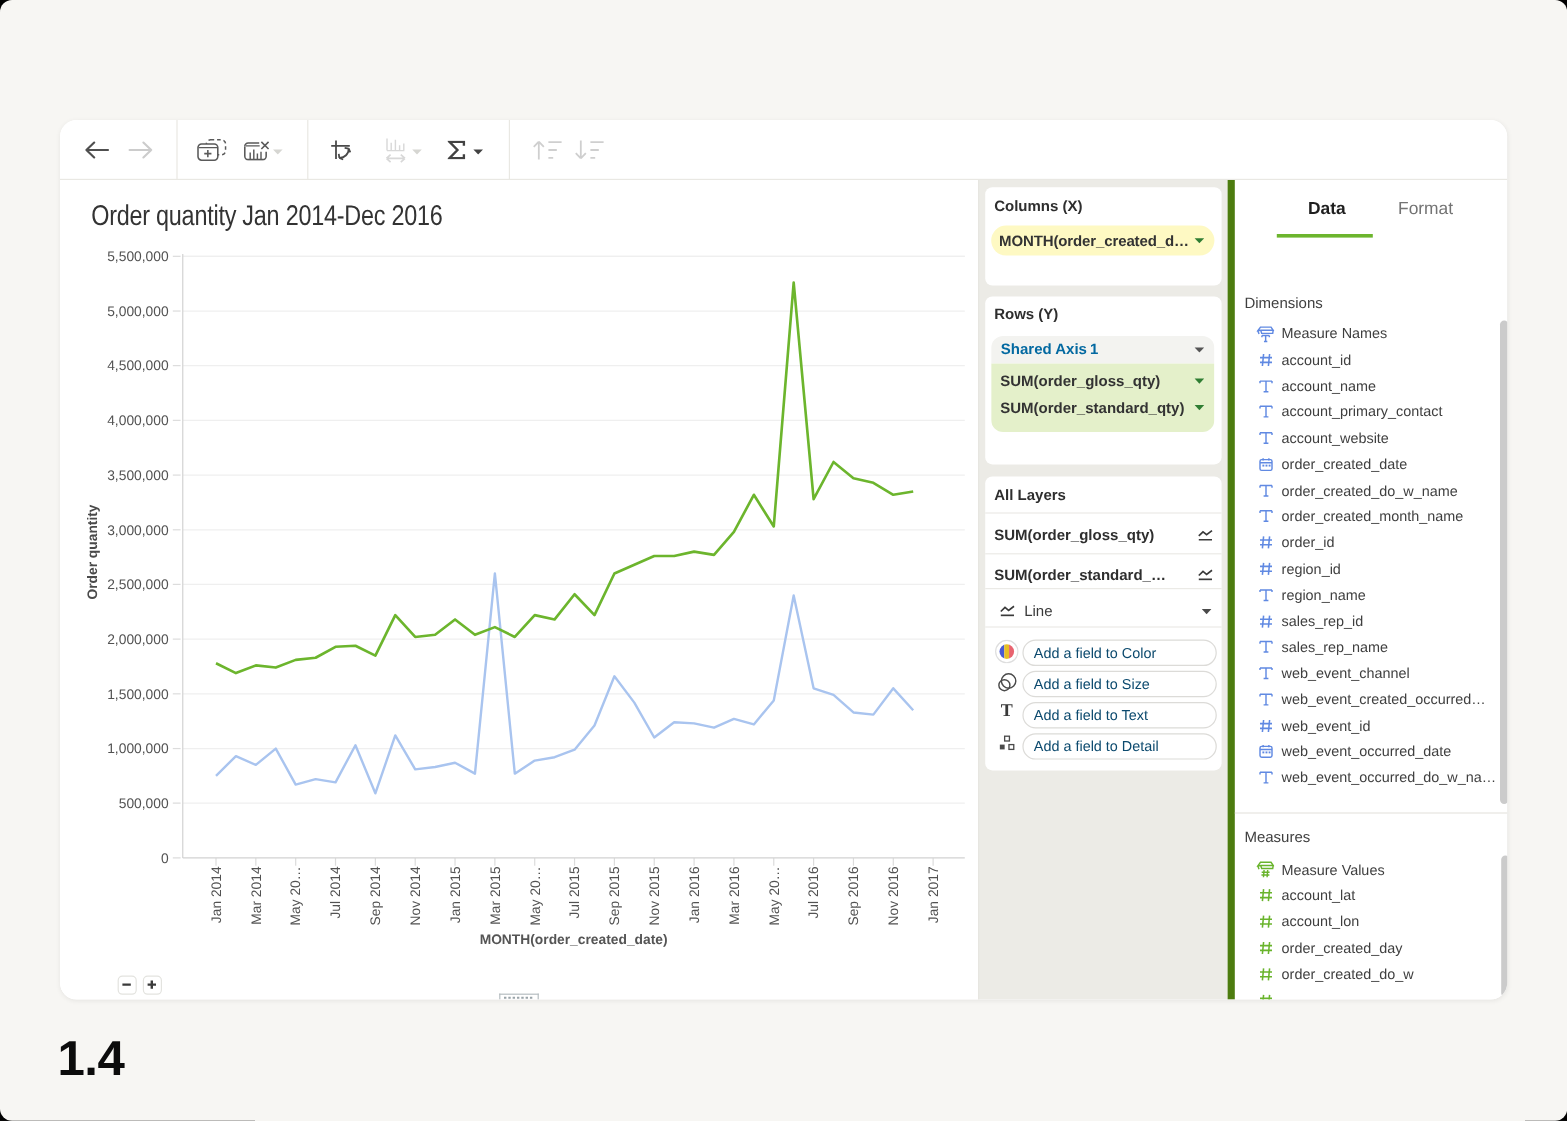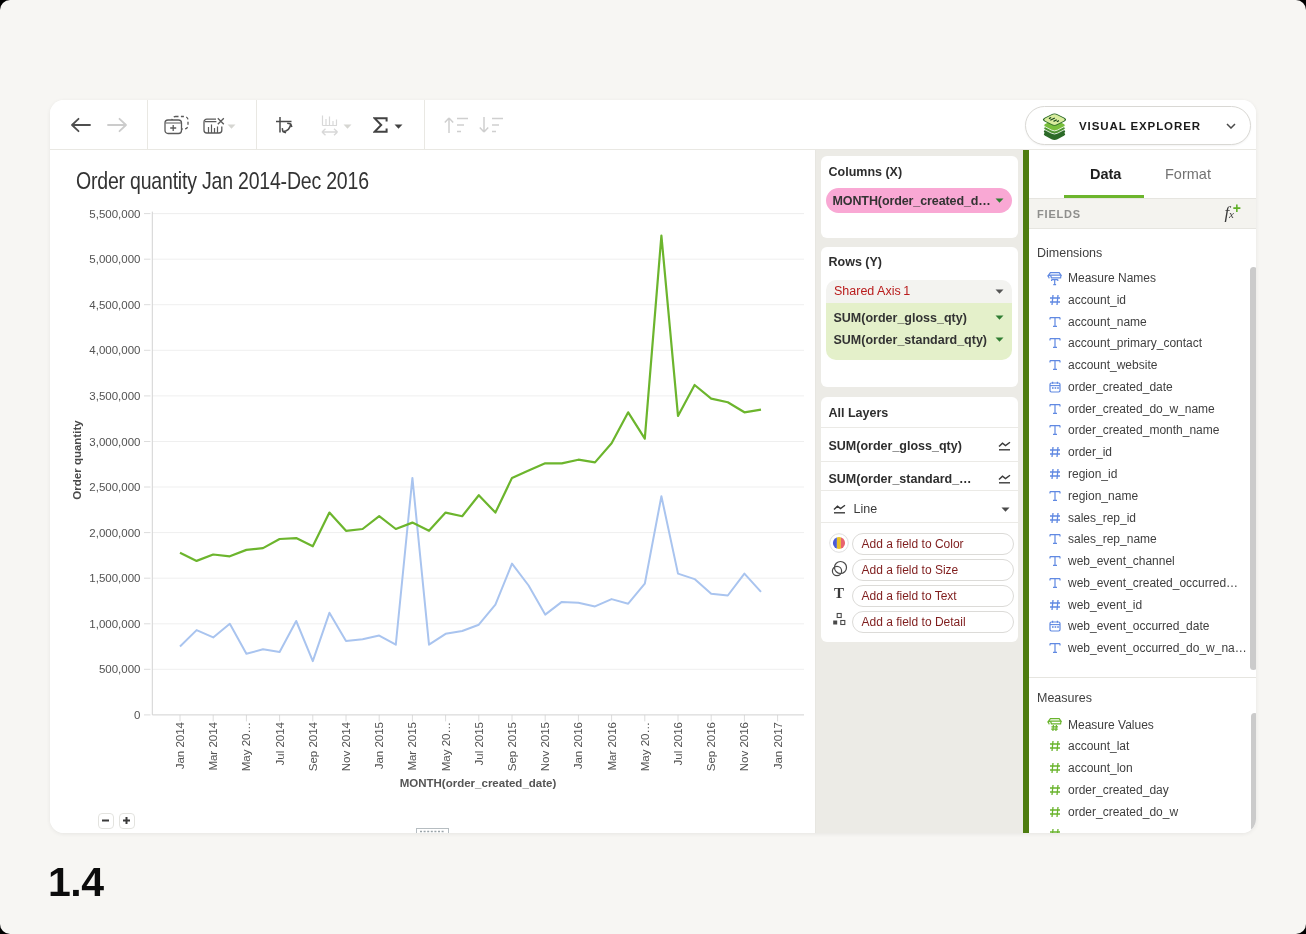--- a/index.html
+++ b/index.html
@@ -13,21 +13,21 @@
 #chart{position:absolute;left:0;top:0}
 .zbtn{position:absolute;width:15.5px;height:15.5px;background:#fff;border:1px solid #e3e3df;border-radius:4px;color:#3a3a3a;display:flex;align-items:center;justify-content:center}
 #shelf{position:absolute;left:765px;top:50px;width:208px;height:683px;background:#ecebe6;border-left:1px solid #e7e6e1}
 .scard{position:absolute;left:5.5px;width:197px;background:#fff;border-radius:6px}
 .shead{position:absolute;left:8px;font-size:12.5px;font-weight:bold;color:#2e2e2e}
 .pill{position:absolute;left:5.5px;width:186px;height:25px;border-radius:12.5px;display:flex;align-items:center;font-size:12.5px;font-weight:bold;color:#333}
 .pill .lab{padding-left:6.5px;white-space:nowrap;overflow:hidden;letter-spacing:-0.1px}
 .pill .car{position:absolute;right:8px;top:10px}
 .srow{position:absolute;left:0;width:197px;display:flex;align-items:center;font-size:12.5px}
 .hr{position:absolute;left:0;width:197px;height:1px;background:#ebeae6}
-.inp{position:absolute;left:31px;width:162px;height:22px;border:1px solid #dcdbd8;border-radius:11px;font-size:12px;color:#7f1d1d;display:flex;align-items:center;padding-left:9px;background:#fff}
+.inp{position:absolute;left:31px;width:162px;height:22px;border:1px solid #dcdbd8;border-radius:11px;font-size:12px;color:#0c4a6e;display:flex;align-items:center;padding-left:9px;background:#fff}
 .ricon{position:absolute;left:8px;display:flex;align-items:center;justify-content:center;width:21px}
 #fields{position:absolute;left:973px;top:50px;width:233px;height:683px;background:#fff;border-left:6px solid #4d7c0f}
 .tab{position:absolute;top:15.5px;font-size:14.5px;color:#737373}
 #fbar{position:absolute;left:0;top:47.5px;width:233px;height:31.5px;background:#f4f3ef;border-top:1px solid #e6e5e0;border-bottom:1px solid #e6e5e0}
 .fitem{position:absolute;left:10px;height:21.8px;display:flex;align-items:center;width:220px}
 .fic{width:15px;display:flex;justify-content:center;margin-left:8px}
 .ftx{margin-left:6px;font-size:12px;color:#3f3f3f;white-space:nowrap}
 .sb{position:absolute;width:7px;border-radius:3.5px;background:#cbcbcb}
 #vx{position:absolute;left:975px;top:6px;width:226px;height:39px;background:#fff;border:1px solid #d9d8d4;border-radius:19.5px;box-shadow:0 1px 2px rgba(0,0,0,.05)}
 #ver{position:absolute;left:48px;top:859px;font-size:41px;font-weight:bold;color:#0c0c0c;letter-spacing:-0.5px}
@@ -224,34 +224,34 @@
      <svg width="27" height="3" viewBox="0 0 27 3">
             <path d="M1 1.5 H26" stroke="#9aa4a9" stroke-width="1.6" stroke-dasharray="2 1.6"></path>
           </svg>
    </div>
   </div>
 
   <div id="shelf"></div>
 
   <div class="scard" style="left:770.5px;top:55.5px;height:82.5px">
     <div class="shead" style="top:9px">Columns (X)</div>
-    <div class="pill" style="top:32.5px;background:#f9a8d4">
+    <div class="pill" style="top:32.5px;background:#fef9c3">
           <span class="lab">MONTH(order_created_d…</span>
           <span class="car">
             <svg width="9" height="5" viewBox="0 0 9 5">
               <path d="M0.5 0.5 L8.5 0.5 L4.5 4.8 Z" fill="#2f7d32"></path>
             </svg>
           </span>
         </div>
   </div>
 
   <div class="scard" style="left:770.5px;top:147px;height:140px">
     <div class="shead" style="top:8px">Rows (Y)</div>
     <div style="position:absolute;left:5.5px;top:33px;width:186px;height:79.5px;border-radius:10px;overflow:hidden">
-      <div style="position:absolute;left:0;top:0;width:186px;height:22.5px;background:#f3f3f0;display:flex;align-items:center;font-size:12.5px;font-weight:normal;color:#b91c1c">
+      <div style="position:absolute;left:0;top:0;width:186px;height:22.5px;background:#f3f3f0;display:flex;align-items:center;font-size:12.5px;font-weight:bold;color:#0369a1">
             <span style="padding-left:8px">Shared Axis 1</span>
             <span style="position:absolute;right:8px;top:9px">
               <svg width="9" height="5" viewBox="0 0 9 5">
                 <path d="M0.5 0.5 L8.5 0.5 L4.5 4.8 Z" fill="#555"></path>
               </svg>
             </span>
           </div>
       <div style="position:absolute;left:0;top:22.5px;width:186px;height:57px;background:#e4f0ca">
         <div style="position:absolute;left:7.5px;top:8px;font-size:12.5px;font-weight:bold;color:#333">SUM(order_gloss_qty)</div>
         <span style="position:absolute;right:8px;top:12px">
@@ -340,25 +340,20 @@
           </svg>
         </div>
         <div class="inp" style="top:214.4px">Add a field to Detail</div>
   </div>
 
 
   <div id="fields">
     <div class="tab" style="left:61px;font-weight:bold;color:#1f1f1f">Data</div>
     <div class="tab" style="left:136px">Format</div>
     <div style="position:absolute;left:35px;top:44.5px;width:80px;height:3px;background:#6cb52d"></div>
-    <div id="fbar">
-      <span style="position:absolute;left:8px;top:9px;font-size:11px;font-weight:bold;letter-spacing:0.8px;color:#8e8e8c">FIELDS</span>
-      <span style="position:absolute;right:28px;top:4px;font-family:'Liberation Serif',serif;font-style:italic;font-size:17px;color:#3a3a3a">f<span style="font-size:11px">x</span></span>
-      <span style="position:absolute;right:21px;top:1px;font-size:14px;font-weight:bold;color:#5faf27;font-style:normal">+</span>
-    </div>
     <div style="position:absolute;left:8px;top:96px;font-size:12.5px;color:#3f3f3f">Dimensions</div>
     <div class="fitem" style="top:117.2px">
           <span class="fic">
             <svg width="15" height="15" viewBox="0 0 15 15">
               <g fill="none" stroke="#6089e2" stroke-width="1.2">
                 <path d="M1.2 4.6 L3.4 1.6 H12.2 L14 4.2 H3.6 Z"></path>
                 <path d="M1.2 4.6 L2.2 7.4"></path>
                 <path d="M3.6 4.2 L4.4 6.8 H13.6 L14 4.2"></path>
               </g>
               <g stroke="#6089e2" stroke-width="1.2" fill="none">
@@ -608,39 +603,14 @@
                 <path d="M4 1 L3 11 M9 1 L8 11 M1 4 H11 M1 8 H11"></path>
               </g>
             </svg>
           </span>
           <span class="ftx"></span>
         </div>
     <div class="sb" style="left:221px;top:117px;height:403px"></div>
     <div class="sb" style="left:222px;top:563px;height:118px"></div>
   </div>
 
-  <div id="vx">
-    <div style="position:absolute;left:15px;top:4px">
-          <svg width="27" height="31" viewBox="0 0 27 31">
-<defs>
- <g id="tile">
-                <rect x="-8.8" y="-8.8" width="17.6" height="17.6" rx="4.2" transform="scale(1,0.52) rotate(45)"></rect>
-              </g>
-</defs>
-<use href="#tile" x="13.5" y="23.2" fill="#2c6a28"></use>
-<use href="#tile" x="13.5" y="20.6" fill="#2c6a28"></use>
-<use href="#tile" x="13.5" y="17.3" fill="#4f9434" stroke="#fff" stroke-width="0.9"></use>
-<use href="#tile" x="13.5" y="14.2" fill="#79bf3d" stroke="#fff" stroke-width="0.9"></use>
-<use href="#tile" x="13.5" y="8.6" fill="#d9ec9e" stroke="#2c6a28" stroke-width="1.3"></use>
-<g stroke="#1c4a20" stroke-width="1.2" fill="none">
-<path d="M7.9 7.6 l2.3 -1.15 M9.3 9.3 l4.5 -2.25 M12.5 10.4 l3.3 -1.65 M15.8 10.7 l2.2 -1.1"></path>
-</g>
-</svg>
-        </div>
-    <div style="position:absolute;left:53px;top:13px;font-size:11.5px;font-weight:bold;letter-spacing:0.9px;color:#1a1a1a">VISUAL EXPLORER</div>
-    <div style="position:absolute;right:14px;top:16px">
-          <svg width="10" height="6" viewBox="0 0 10 6">
-            <path d="M1 1 L5 5 L9 1" fill="none" stroke="#4a4a4a" stroke-width="1.5"></path>
-          </svg>
-        </div>
-  </div>
  </div>
  <div id="ver">1.4</div>
 </div>
 </body></html>

